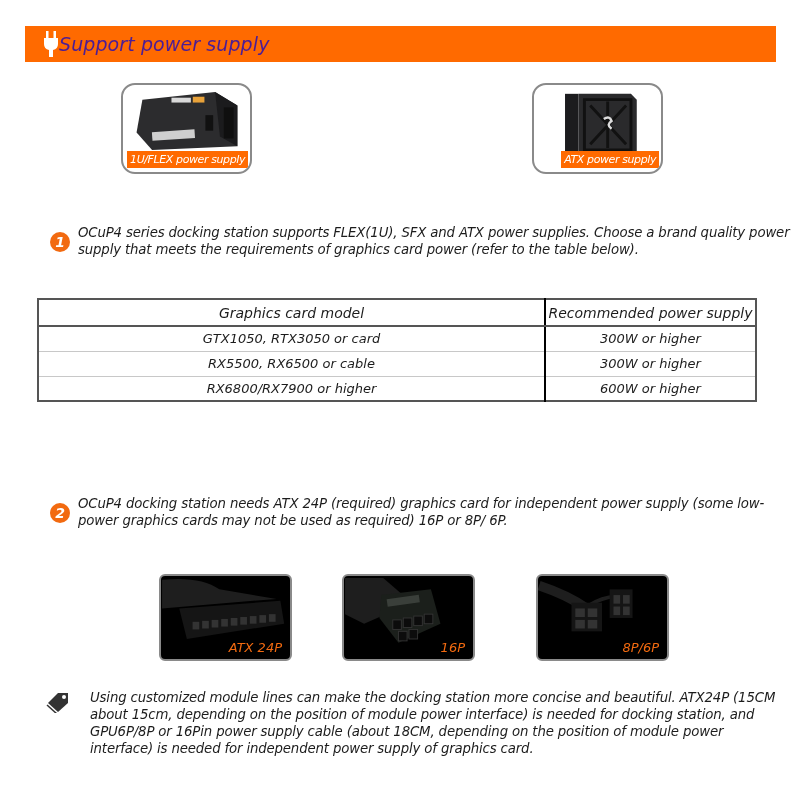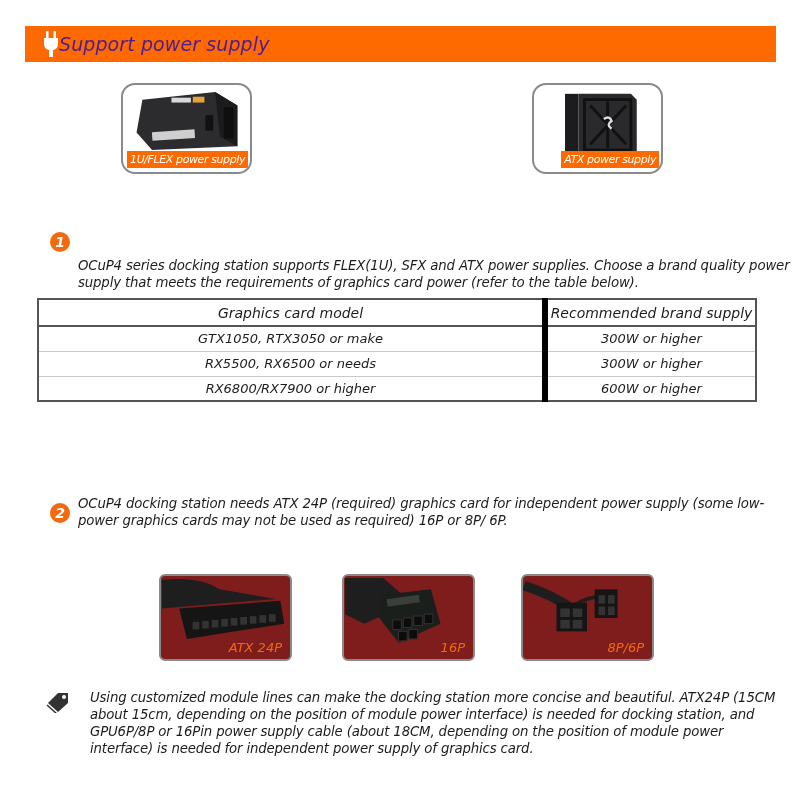--- a/index.html
+++ b/index.html
@@ -16,24 +16,24 @@
   .psu-card .lbl { position:absolute; bottom:4px; right:2px; background:#ff6a00; color:#fff; font-style:italic; font-size:11px; padding:2px 3px; white-space:nowrap; letter-spacing:-0.4px; }
 
   .note { position:absolute; left:50px; display:flex; }
   .num { width:20px; height:20px; border-radius:50%; background:#f26a10; color:#fff; font-weight:bold; font-style:italic; font-size:14px; display:flex; align-items:center; justify-content:center; flex-shrink:0; margin-top:8px; }
   .note-text { font-style:italic; font-size:13.3px; line-height:17px; margin-left:8px; color:#1c1c1c; letter-spacing:-0.15px; }
 
   table.spec { position:absolute; left:37px; top:298px; width:720px; border-collapse:collapse; border:2px solid #555; }
   table.spec th, table.spec td { font-style:italic; font-weight:normal; font-size:13px; text-align:center; color:#1c1c1c; }
   table.spec th { height:27px; border-bottom:2px solid #555; font-size:14px; }
   table.spec td { height:25px; border-top:1px solid #c8c8c8; }
-  table.spec .c1 { width:507px; border-right:6px solid #000000; }
+  table.spec .c1 { width:507px; border-right:2px solid #000000; }
 
   .cable-row { position:absolute; top:574px; left:0; width:800px; }
-  .cable-card { position:absolute; top:0; width:133px; height:87px; border:2px solid #8a8a8a; border-radius:6px; background:#7f1d1d; overflow:hidden; }
+  .cable-card { position:absolute; top:0; width:133px; height:87px; border:2px solid #8a8a8a; border-radius:6px; background:#000000; overflow:hidden; }
   .cable-card .img { position:absolute; left:0; top:0; width:100%; height:100%; }
   .cable-card .lbl { position:absolute; right:8px; bottom:4px; color:#f26a10; font-style:italic; font-size:13px; }
 
   .tag-note { position:absolute; left:46px; top:689px; display:flex; }
   .tag-note .tag { width:26px; height:22px; flex-shrink:0; margin-top:2px; }
   .tag-note .note-text { margin-left:18px; }
 </style>
 </head>
 <body>
 
@@ -66,37 +66,37 @@
       <path d="M52 14 L100 14 L100 66 L52 66 Z" fill="none" stroke="#111" stroke-width="3"></path>
       <path d="M58 20 L95 60 M95 20 L58 60 M76 16 L76 64" stroke="#111" stroke-width="3"></path>
       <path d="M72 34 Q78 30 80 36 Q74 40 80 44" stroke="#ddd" stroke-width="2.5" fill="none"></path>
     </svg>
     <span class="lbl">ATX power supply</span>
   </div>
 </div>
 
 <div class="note" style="top:224px;">
   <span class="num">1</span>
-  <p class="note-text" style="width:715px;margin-top:33px;">OCuP4 series docking station supports FLEX(1U), SFX and ATX power supplies. Choose a brand quality power supply that meets the requirements of graphics card power (refer to the table below).</p>
+  <p class="note-text" style="width:715px;">OCuP4 series docking station supports FLEX(1U), SFX and ATX power supplies. Choose a brand quality power supply that meets the requirements of graphics card power (refer to the table below).</p>
 </div>
 
 <table class="spec">
   <thead>
     <tr>
       <th class="c1">Graphics card model</th>
-      <th>Recommended brand supply</th>
+      <th>Recommended power supply</th>
     </tr>
   </thead>
   <tbody>
     <tr>
-      <td class="c1">GTX1050, RTX3050 or make</td>
+      <td class="c1">GTX1050, RTX3050 or card</td>
       <td>300W or higher</td>
     </tr>
     <tr>
-      <td class="c1">RX5500, RX6500 or needs</td>
+      <td class="c1">RX5500, RX6500 or cable</td>
       <td>300W or higher</td>
     </tr>
     <tr>
       <td class="c1">RX6800/RX7900 or higher</td>
       <td>600W or higher</td>
     </tr>
   </tbody>
 </table>
 
 <div class="note" style="top:495px;">
@@ -132,21 +132,21 @@
         <rect x="50" y="46" width="9" height="10"></rect>
           <rect x="61" y="44" width="9" height="10"></rect>
         <rect x="72" y="42" width="9" height="10"></rect>
           <rect x="83" y="40" width="9" height="10"></rect>
         <rect x="56" y="58" width="9" height="10"></rect>
           <rect x="67" y="56" width="9" height="10"></rect>
       </g>
     </svg>
     <span class="lbl">16P</span>
   </div>
-  <div class="cable-card" style="left:521px;">
+  <div class="cable-card" style="left:536px;">
     <svg class="img" viewBox="0 0 133 87">
       <path d="M0 10 Q30 20 50 34" stroke="#1e1e1e" stroke-width="10" fill="none"></path>
       <path d="M50 32 Q70 20 84 22" stroke="#1e1e1e" stroke-width="4" fill="none"></path>
       <rect x="34" y="28" width="32" height="30" fill="#151515"></rect>
       <g fill="#333">
           <rect x="38" y="34" width="10" height="9"></rect>
           <rect x="51" y="34" width="10" height="9"></rect>
       <rect x="38" y="46" width="10" height="9"></rect>
           <rect x="51" y="46" width="10" height="9"></rect>
         </g>

